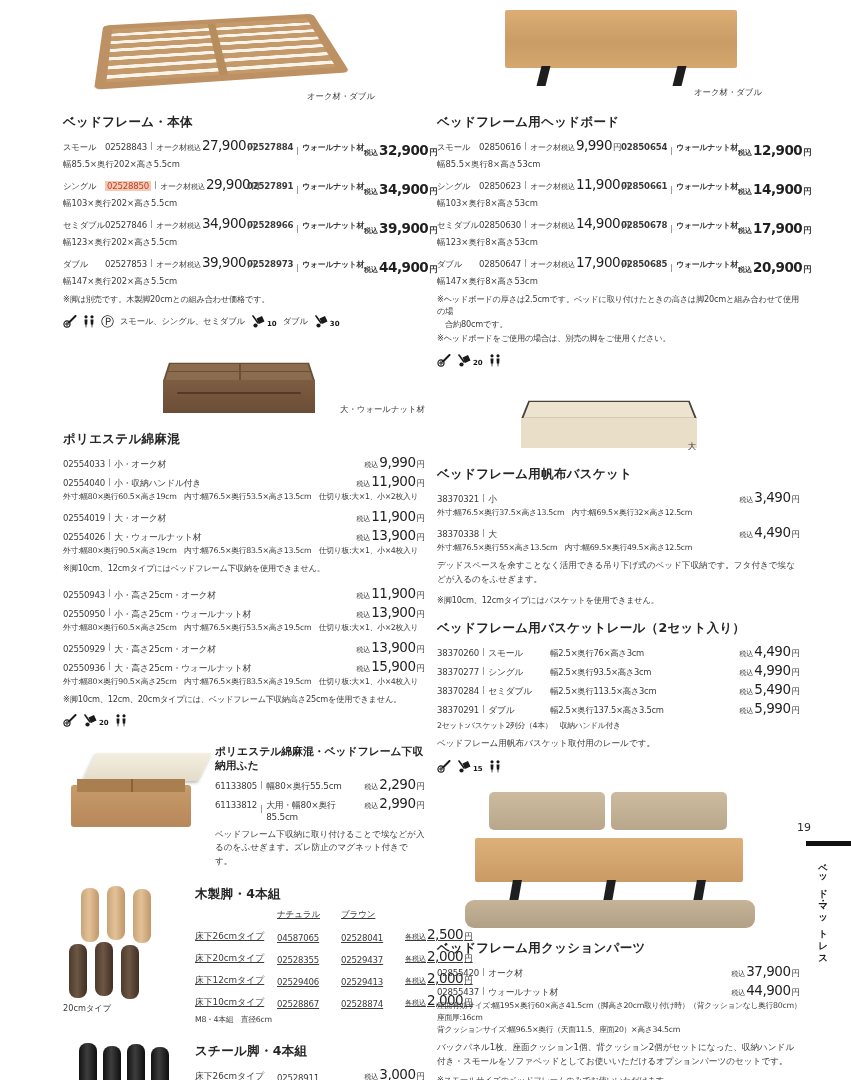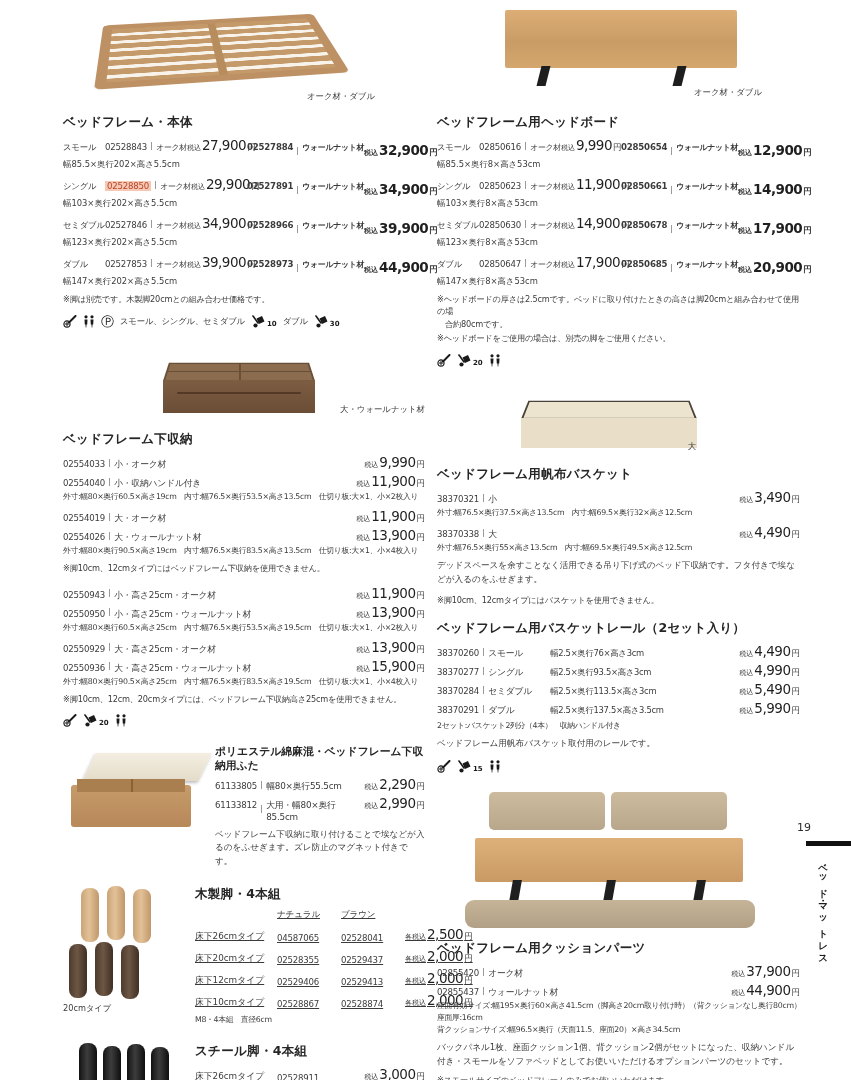--- a/index.html
+++ b/index.html
@@ -282,21 +282,21 @@
           <span class="ic-num">30</span>
         </span>
     </div>
 
     <div class="img-store" style="margin-top:20px;">
       <div class="store-top"></div>
       <div class="store-front"></div>
       <div class="img-cap cap-store">大・ウォールナット材</div>
     </div>
 
-    <div class="sec-title">ベッドフレーム下収納</div>
+    <div class="sec-title">ポリエステル綿麻混</div>
 
     <div class="line il">
         <span class="cd">02554033</span>
         <span class="bar"></span>
         <span class="nm">小・オーク材</span>
         <span class="pr ml">
           <span class="tax">税込</span>
           <span class="num">9,990</span>
           <span class="yen">円</span>
         </span>

